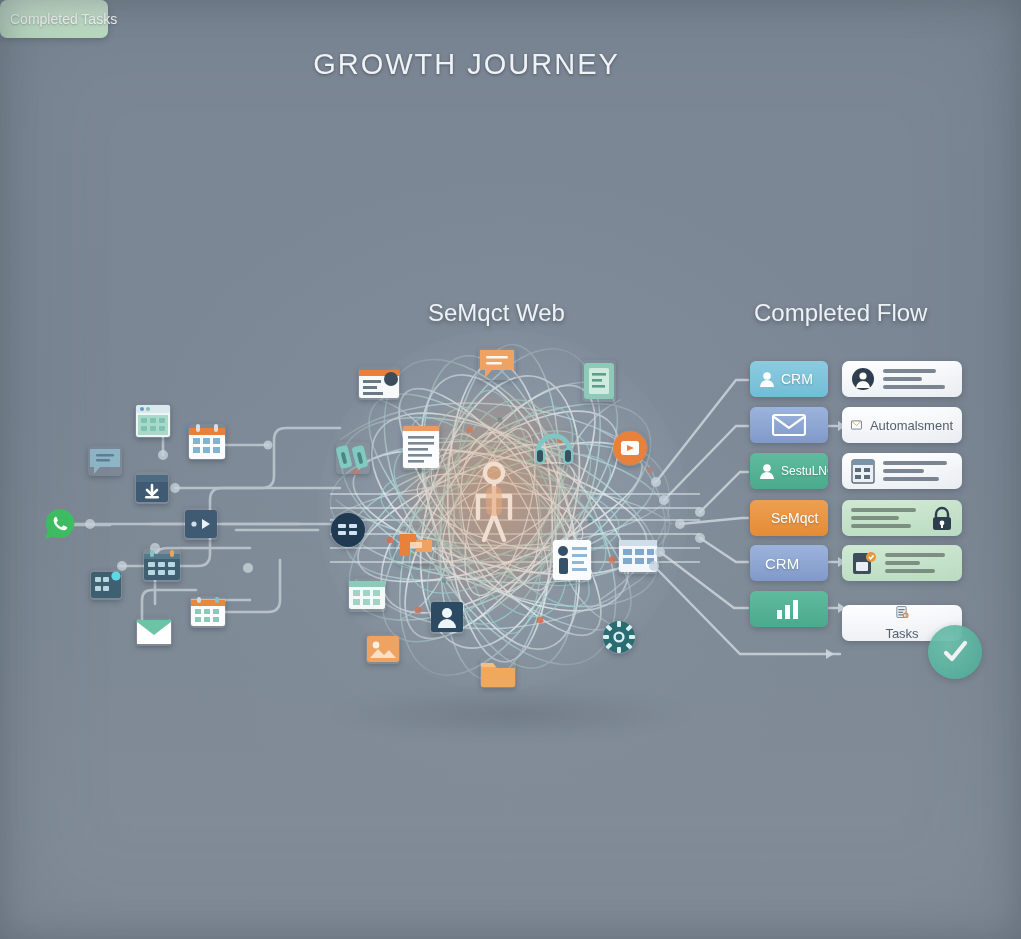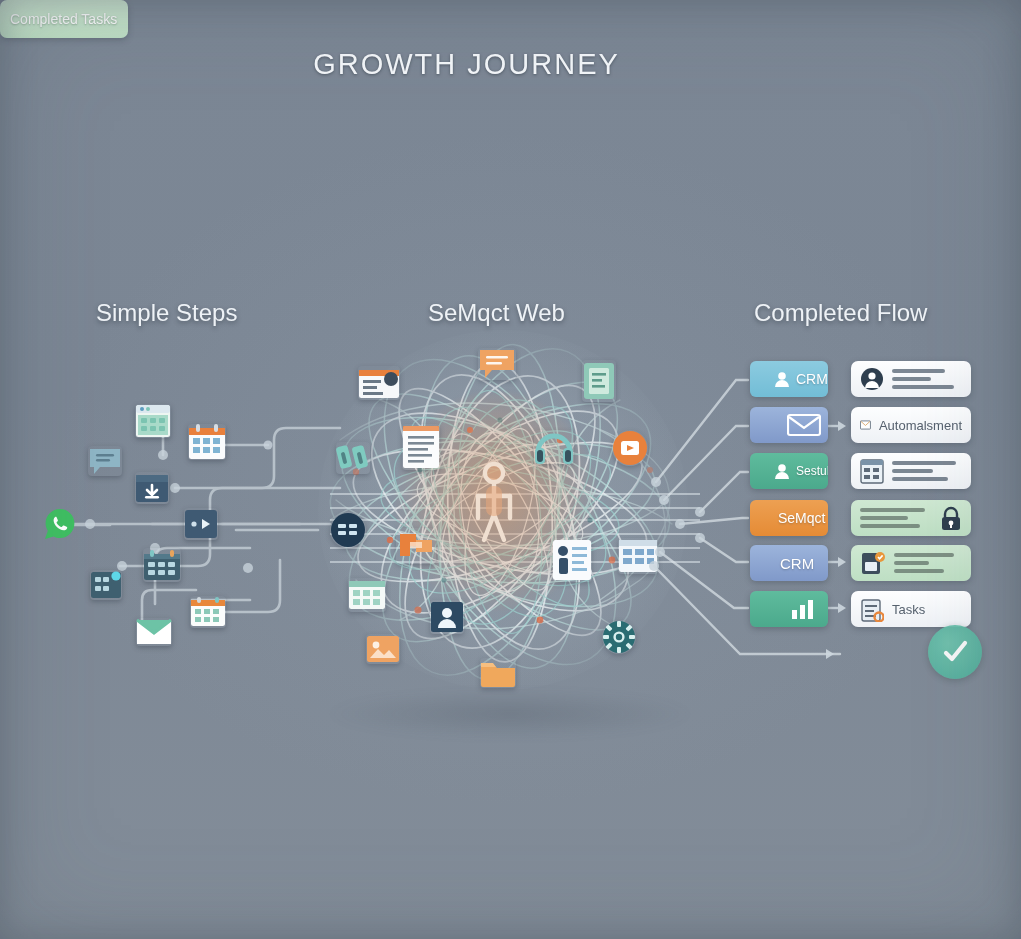--- a/index.html
+++ b/index.html
@@ -70,21 +70,21 @@
   }
   
   .chip {
     position: absolute;
     height: 36px;
     width: 78px;
     border-radius: 6px;
     display: flex;
     align-items: center;
     gap: 6px;
-    padding-left: 24px;
+    padding-left: 9px;
     box-sizing: border-box;
     color: #ffffff;
     font-size: 14px;
     box-shadow: 0 2px 6px rgba(45,54,65,0.33);
     overflow: hidden;
   }
   .chip-label {
     text-shadow: 0 1px 2px rgba(50,60,70,0.35);
     white-space: nowrap;
   }
@@ -96,37 +96,36 @@
     height: 36px;
     width: 120px;
     border-radius: 7px;
     display: flex;
     align-items: center;
     gap: 8px;
     padding: 0 9px;
     box-sizing: border-box;
     box-shadow: 0 2px 6px rgba(45,54,65,0.30);
     overflow: hidden;
-    margin-left: 9px;
   }
   .card-white { background: linear-gradient(180deg,#fdfeff 0%, #eef1f5 100%); }
   .card-green { background: linear-gradient(180deg,#cfe8d2 0%, #bedfc4 100%); }
   .card-label {
     font-size: 13px;
     color: #56616e;
     white-space: nowrap;
   }
   .bars { display:flex; flex-direction:column; gap:4px; flex:1; }
   .bar  { height:4px; border-radius:2px; background:#5d6a78; opacity:.80; }
   .bar.g{ background:#5f6f66; opacity:.72; }
 
   #completed-card {
     position: absolute;
     height: 38px;
-    width: 128px;
+    width: 108px;
     border-radius: 7px;
     background: linear-gradient(180deg,#cfe9d3 0%, #bfe0c5 100%);
     display: flex;
     align-items: center;
     padding-left: 10px;
     box-sizing: border-box;
     font-size: 14px;
     color: #ffffff;
     text-shadow: 0 1px 2px rgba(70,90,80,0.45);
     box-shadow: 0 2px 6px rgba(45,54,65,0.30);
@@ -184,21 +183,20 @@
     box-shadow: 0 2px 5px rgba(45,54,65,0.30);
   }
 </style>
 </head>
 <body>
 
 <div id="canvas">
 
   <div id="title">GROWTH JOURNEY</div>
 
-  <div class="col-head" id="head-left">Simple Steps</div>
   <div class="col-head" id="head-mid">SeMqct Web</div>
   <div class="col-head" id="head-right">Completed Flow</div>
 
   <div id="soft-shadow"></div>
   <div id="web-halo"></div>
 
   <svg class="layer" viewBox="0 0 1021 939">
     <g fill="none" stroke="#d9e2e8" stroke-width="2.6" opacity="0.62" stroke-linecap="round">
       <path d="M60 524 H188"></path>
       <path d="M120 566 H198 Q210 566 210 554 V500 Q210 488 222 488 H340"></path>
@@ -631,21 +629,21 @@
 
   <div class="chip" style="left:750px; top:453px; background:linear-gradient(180deg,#5fbb9d 0%,#4ba98c 100%);">
     <svg width="16" height="17" viewBox="0 0 16 17">
       <circle cx="8" cy="5" r="3.8" fill="#ffffff"></circle>
         <path d="M1 16 a7 7 0 0 1 14 0 z" fill="#ffffff"></path>
     </svg>
     <span class="chip-label" style="font-size:12px">SestuLNOI</span>
   </div>
 
   <div class="chip" style="left:750px; top:500px; background:linear-gradient(180deg,#eda052 0%,#e58b35 100%);">
-    <span class="chip-label" style="margin-left:4px">SeMqct</span>
+    <span class="chip-label" style="margin-left:12px">SeMqct</span>
   </div>
 
   <div class="chip" style="left:750px; top:545px; background:linear-gradient(180deg,#9cb4db 0%,#8099c9 100%);">
     <span class="chip-label" style="margin-left:6px; font-size:15px">CRM</span>
   </div>
 
   <div class="chip" style="left:750px; top:591px; background:linear-gradient(180deg,#5fbb9d 0%,#4ba98c 100%);">
     <svg width="26" height="22" viewBox="0 0 26 22" style="margin-left:16px">
       <rect x="2" y="12" width="5" height="9" fill="#ffffff"></rect>
       <rect x="10" y="7" width="5" height="14" fill="#ffffff"></rect>
@@ -713,21 +711,21 @@
       <circle cx="20" cy="7" r="5" fill="#e8973c"></circle>
       <path d="M18 7 l1.6 1.8 l3-3.4" stroke="#ffffff" stroke-width="1.6" fill="none"></path>
     </svg>
     <span class="bars">
       <span class="bar g" style="width:88%"></span>
       <span class="bar g" style="width:52%"></span>
       <span class="bar g" style="width:74%"></span>
     </span>
   </div>
 
-  <div class="card card-white" style="left:842px; top:591px;">
+  <div class="card card-white" style="left:842px; top:605px;flex-direction:column;">
     <svg width="24" height="25" viewBox="0 0 24 25">
       <rect x="2" y="3" width="18" height="21" rx="2" fill="#e7eef4" stroke="#5d6a78" stroke-width="1.4"></rect>
       <g fill="#5d6a78">
           <rect x="5" y="8" width="12" height="2"></rect>
           <rect x="5" y="13" width="9" height="2"></rect>
           <rect x="5" y="18" width="11" height="2"></rect>
         </g>
       <circle cx="19" cy="20" r="4.5" fill="none" stroke="#e8873c" stroke-width="2.4"></circle>
     </svg>
     <span class="card-label">Tasks</span>

